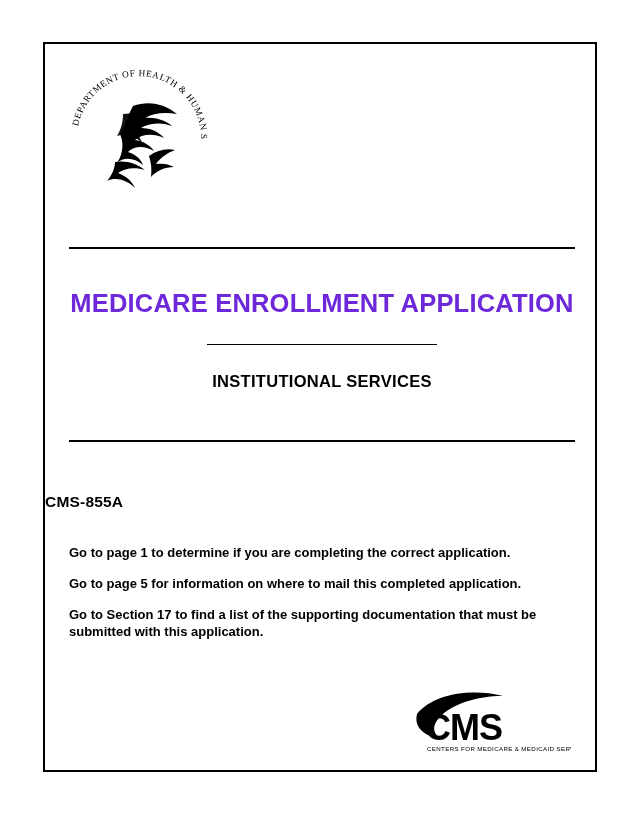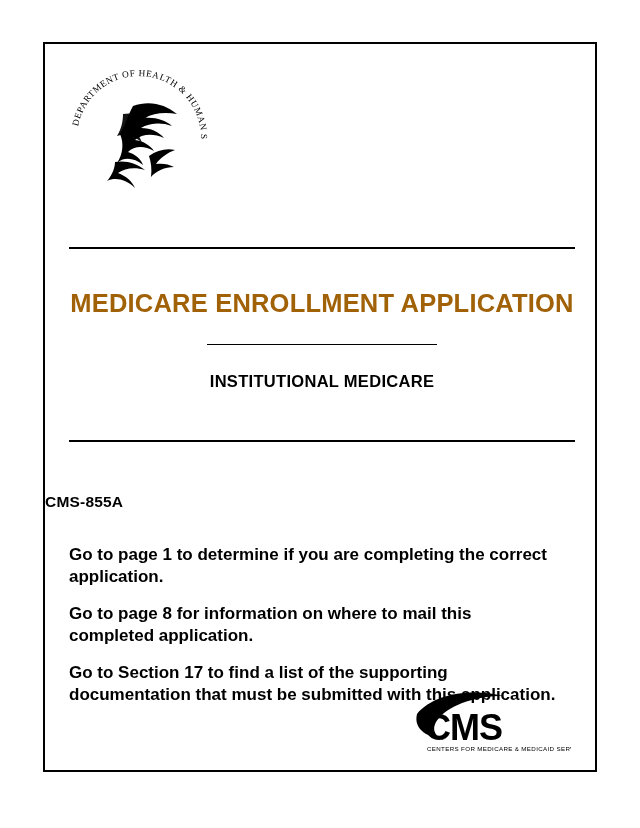--- a/index.html
+++ b/index.html
@@ -54,21 +54,21 @@
 
   .title-main {
     position: absolute;
     left: 0;
     top: 245px;
     width: 554px;
     text-align: center;
     font-size: 25.5px;
     font-weight: bold;
     letter-spacing: 0.2px;
-    color: #a16207;
+    color: #6d28d9;
   }
 
   .rule-mid {
     position: absolute;
     left: 162px;
     top: 300px;
     width: 230px;
     height: 0;
     border-top: 1.5px solid #000000;
   }
@@ -96,21 +96,21 @@
   }
 
   
   .instructions {
     position: absolute;
     left: 24px;
     top: 500px;
     width: 492px;
   }
   .instruction-line {
-    font-size: 17px;
+    font-size: 13px;
     font-weight: bold;
     line-height: 1.32;
     margin-bottom: 14px;
     color: #000000;
   }
   .instruction-line:last-child { margin-bottom: 0; }
 
   
   .cms-logo {
     position: absolute;
@@ -145,29 +145,29 @@
         </g>
       </svg>
     </div>
 
     <div class="rule rule-top"></div>
 
     <div class="title-main">MEDICARE ENROLLMENT APPLICATION</div>
 
     <div class="rule-mid"></div>
 
-    <div class="title-sub">INSTITUTIONAL MEDICARE</div>
+    <div class="title-sub">INSTITUTIONAL SERVICES</div>
 
     <div class="rule rule-bottom"></div>
 
     <div class="form-number">CMS-855A</div>
 
     <div class="instructions">
       <div class="instruction-line">Go to page 1 to determine if you are completing the correct application.</div>
-      <div class="instruction-line">Go to page 8 for information on where to mail this completed application.</div>
+      <div class="instruction-line">Go to page 5 for information on where to mail this completed application.</div>
       <div class="instruction-line">Go to Section 17 to find a list of the supporting documentation that must be submitted with this application.</div>
     </div>
 
     <div class="cms-logo">
       <svg viewBox="0 0 160 70" width="160" height="70" xmlns="http://www.w3.org/2000/svg">
 
         <path d="M6 26 C22 6, 60 0, 92 8 C66 8, 40 16, 28 30 C20 39, 22 48, 34 52 C18 50, 2 42, 6 26 Z" fill="#000"></path>
         <text x="14" y="52" font-family="'Liberation Sans', sans-serif" font-size="36" font-weight="bold" letter-spacing="-1" fill="#000">CMS</text>
         <text x="16" y="63" font-family="'Liberation Sans', sans-serif" font-size="6.2" letter-spacing="0.35" fill="#000">CENTERS FOR MEDICARE &amp; MEDICAID SERVICES</text>
       </svg>

